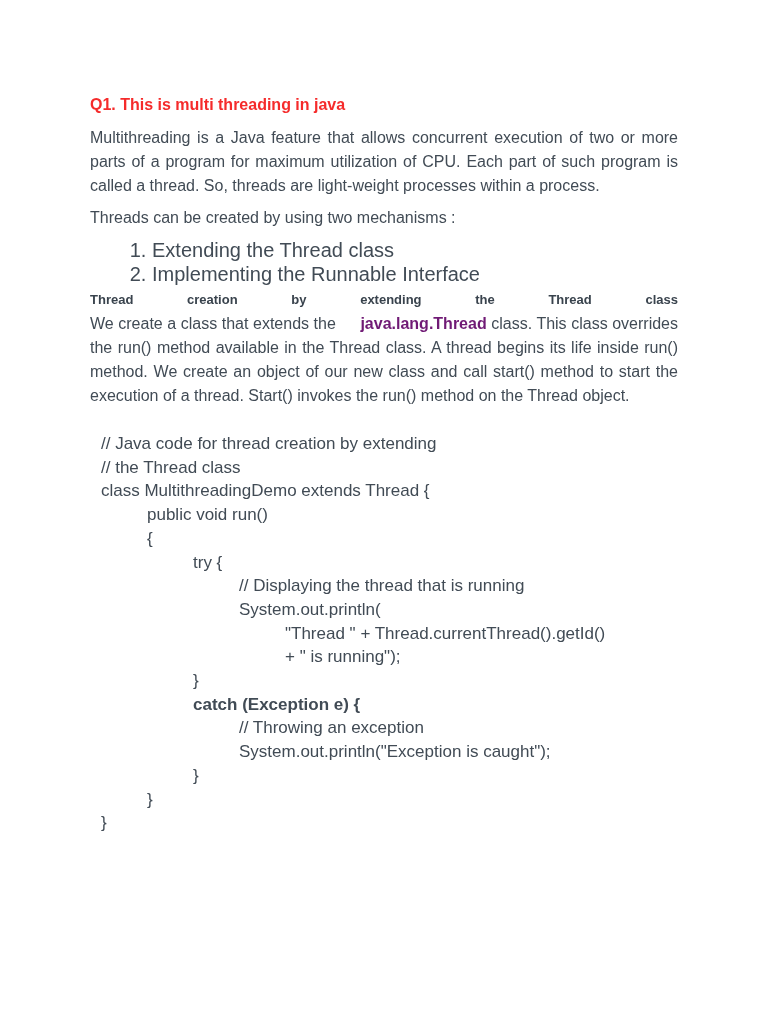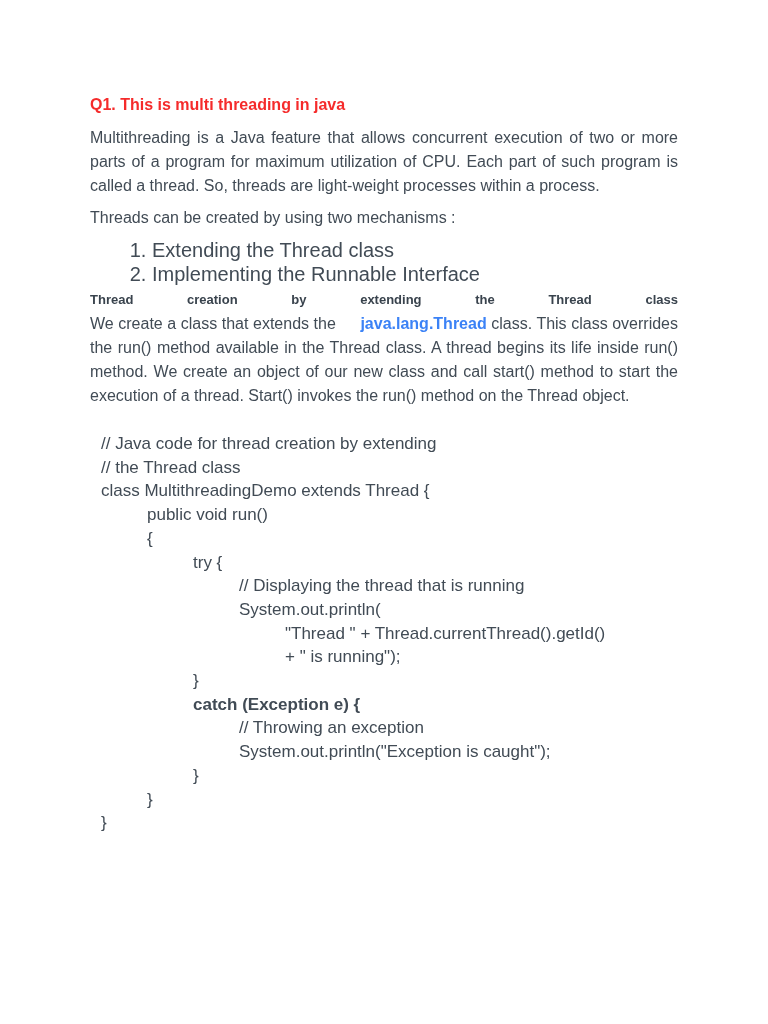--- a/index.html
+++ b/index.html
@@ -38,21 +38,21 @@
   .bold-line {
     margin-top: 2px;
     font-size: 13px;
     line-height: 24px;
     font-weight: 700;
     text-align: justify;
     text-align-last: justify;
     color: #39434d;
   }
   .p3 { margin-top: 0; }
-  .p3 b { color: #3b82f6; padding-left: 20px; }
+  .p3 b { color: #701a75; padding-left: 20px; }
   .code-block {
     margin-top: 24px;
     font-size: 17px;
     line-height: 23.7px;
   }
   .code-line { white-space: pre; margin-left: 11px; }
 </style>
 </head>
 <body>
 

